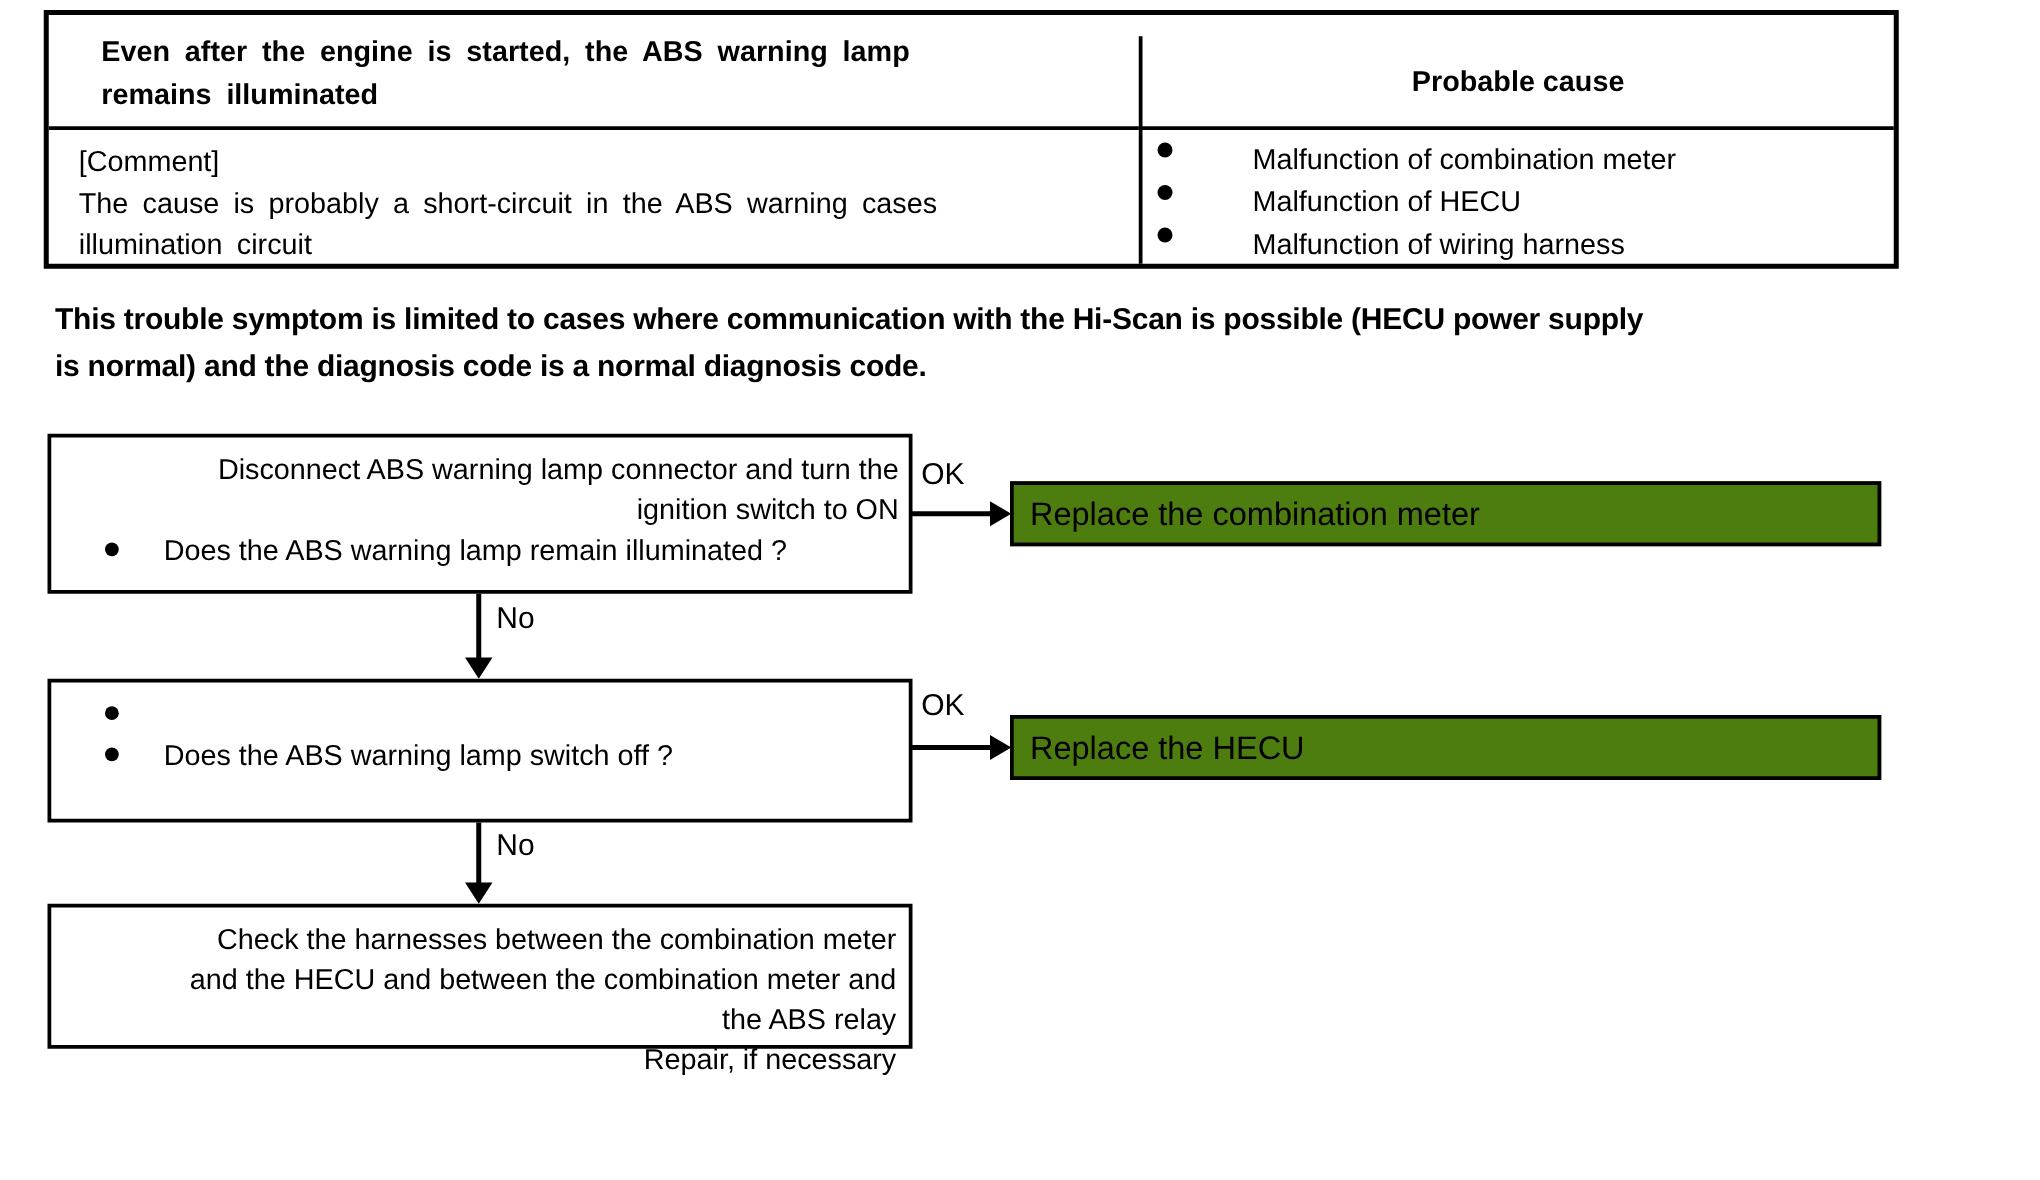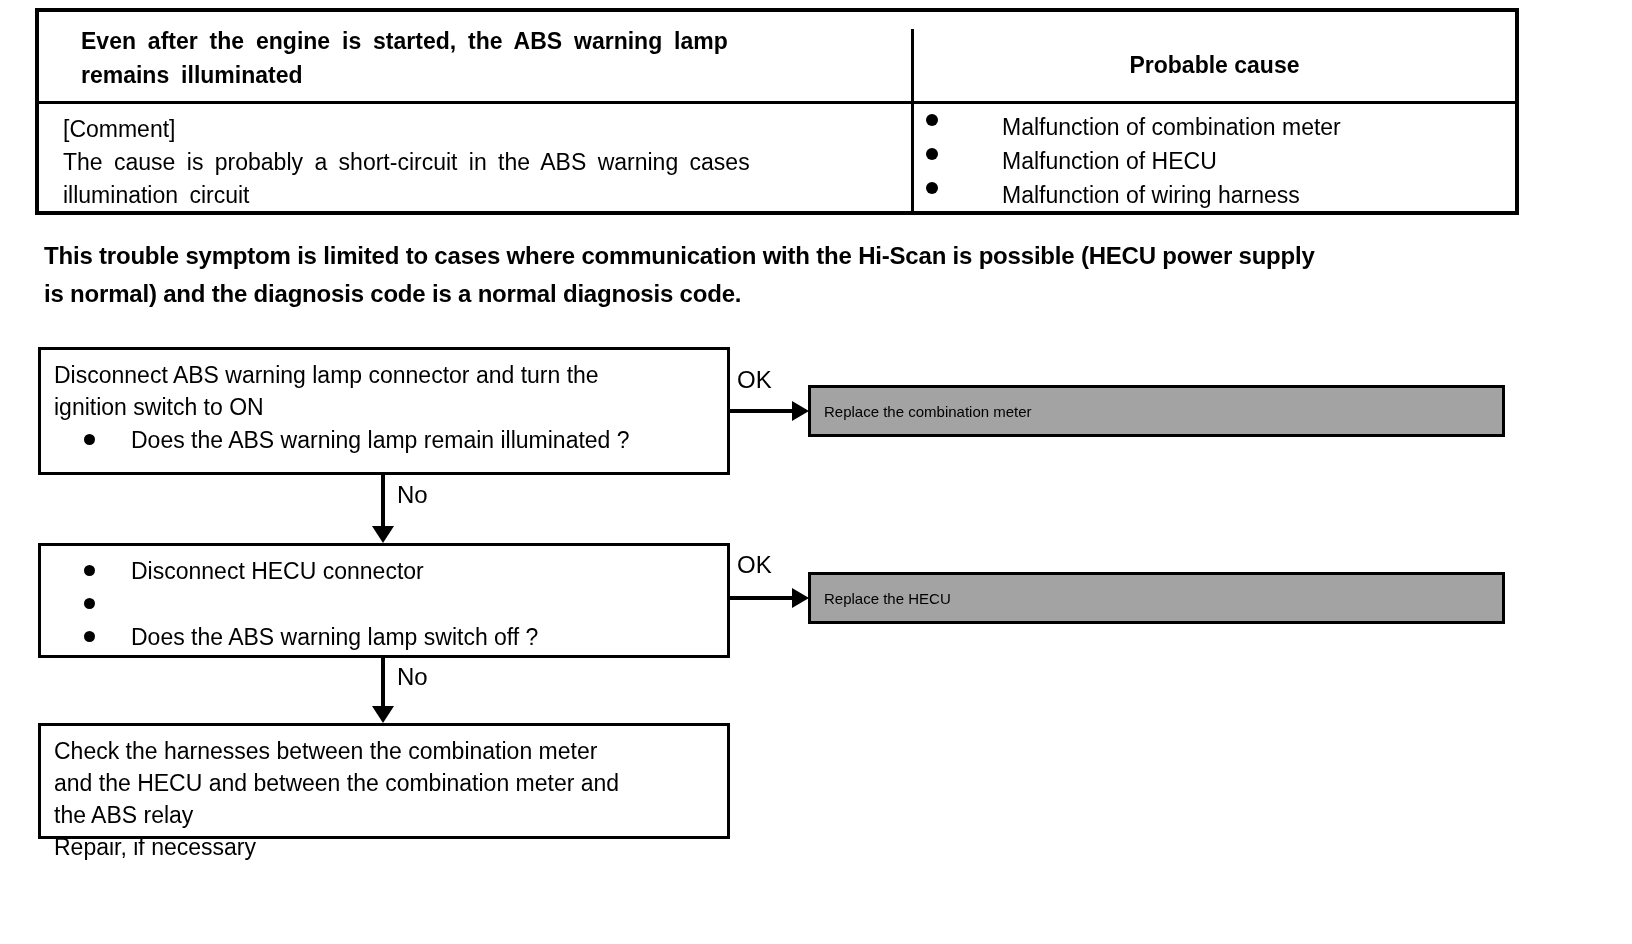--- a/index.html
+++ b/index.html
@@ -72,39 +72,40 @@
     letter-spacing: -0.2px;
   }
 
   
   .flow-box {
     position: absolute;
     border: 3px solid #000;
     background: #fff;
     font-size: 23px;
     line-height: 32px;
+    text-align: right;
   }
   .box1 { left: 38px; top: 347px; width: 692px; height: 128px; padding: 9px 8px 0 13px; }
   .box1 .lines { white-space: pre-line; }
   .bullet-row { display: flex; align-items: center; height: 33px; }
   .bullet-row .dot {
     width: 11px; height: 11px; border-radius: 50%;
     background: #000; margin-left: 30px; margin-right: 36px; flex: 0 0 auto;
   }
   .box2 { left: 38px; top: 543px; width: 692px; height: 115px; padding: 8px 0 0 13px; }
   .box3 { left: 38px; top: 723px; width: 692px; height: 116px; padding: 9px 10px 0 13px; white-space: pre-line; }
 
   .result-box {
     position: absolute;
     left: 808px; width: 697px; height: 52px;
     border: 3px solid #000;
-    background: #a3a3a3;
+    background: #4d7c0f;
     display: flex; align-items: center;
     padding-left: 13px;
-    font-size: 15px;
+    font-size: 26px;
   }
   .result1 { top: 385px; }
   .result2 { top: 572px; }
 
   .flow-label { position: absolute; font-size: 24px; }
   .ok1 { left: 737px; top: 366px; }
   .ok2 { left: 737px; top: 551px; }
   .no1 { left: 397px; top: 481px; }
   .no2 { left: 397px; top: 663px; }
 
@@ -181,24 +182,20 @@
     <span>Replace the combination meter</span>
   </div>
 
   <div class="arrow-v av1"></div>
   <div class="arrow-v-head av1h"></div>
   <div class="flow-label no1">No</div>
 
   <div class="flow-box box2">
     <div class="bullet-row">
       <span class="dot"></span>
-      <span>Disconnect HECU connector</span>
-    </div>
-    <div class="bullet-row">
-      <span class="dot"></span>
     </div>
     <div class="bullet-row">
       <span class="dot"></span>
       <span>Does the ABS warning lamp switch off ?</span>
     </div>
   </div>
 
   <div class="flow-label ok2">OK</div>
   <div class="arrow-h ah2"></div>
   <div class="arrow-h-head ah2h"></div>

